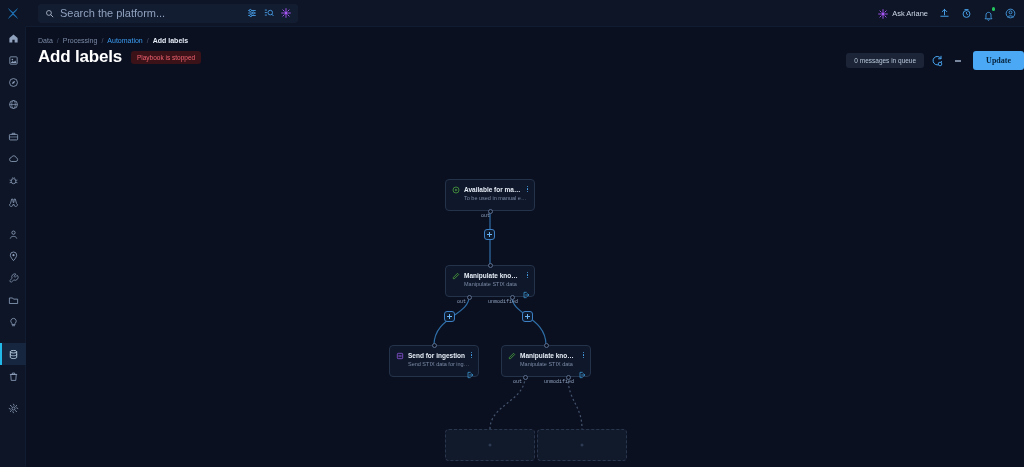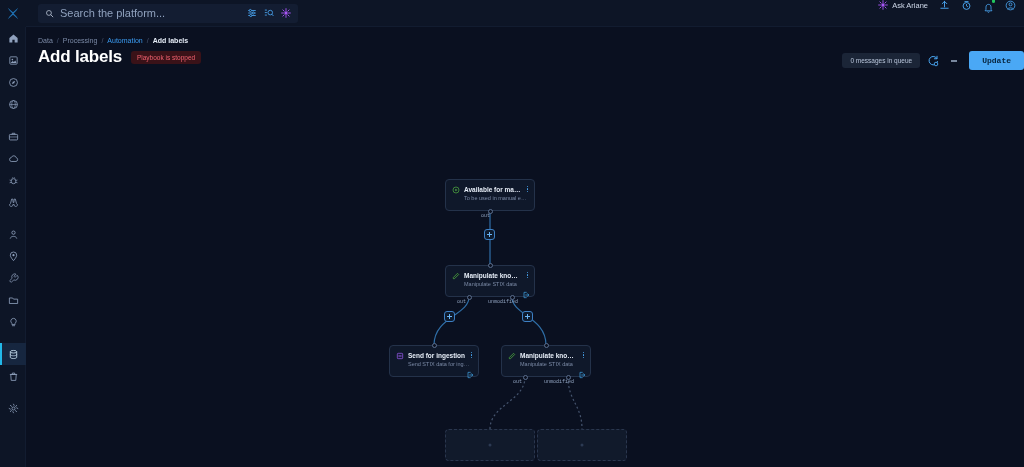--- a/index.html
+++ b/index.html
@@ -43,21 +43,21 @@
     color: #cfd9ea; font-size: 11px;
     font-family: "Liberation Sans", sans-serif;
     flex: 1; height: 100%;
   }
   .search-input::placeholder { color: #8fa1bd; }
   .search-actions { display: flex; align-items: center; gap: 7px; padding-right: 7px; }
   .sa-ico { width: 10px; height: 10px; cursor: pointer; }
 
   .topbar-right {
     position: absolute; right: 8px; top: 0; height: 27px;
-    display: flex; align-items: flex-start; gap: 11px;
+    display: flex; align-items: center; gap: 11px;
   }
   .ask-ariane { display: flex; align-items: center; gap: 4px; cursor: pointer; }
   .ask-ariane-label { font-size: 7.5px; color: #cfd9ea; }
   .tb-ico { width: 11px; height: 11px; cursor: pointer; position: relative; }
   .dot-badge {
     position: absolute; top: -1px; right: -1px;
     width: 3.5px; height: 3.5px; border-radius: 50%;
     background: #22c55e;
   }
 
@@ -126,21 +126,21 @@
   }
   .kebab-btn i {
     display: block; width: 2px; height: 2px; border-radius: 50%;
     background: #9fb0c9; margin: 1px 0;
   }
   .update-btn {
     background: #4aa8f5; color: #07243d;
     font-size: 8px; font-weight: bold;
     padding: 5px 13px; border-radius: 3px;
     border: 0; cursor: pointer;
-    font-family: Liberation Mono, monospace;
+    font-family: Liberation Serif, serif;
   }
 
   
   .canvas {
     position: absolute; left: 26px; top: 79px;
     width: 998px; height: 388px;
     background: #0a1020;
     overflow: hidden;
   }
   .canvas-inner { position: absolute; left: 0; top: 0; width: 998px; height: 388px; }

